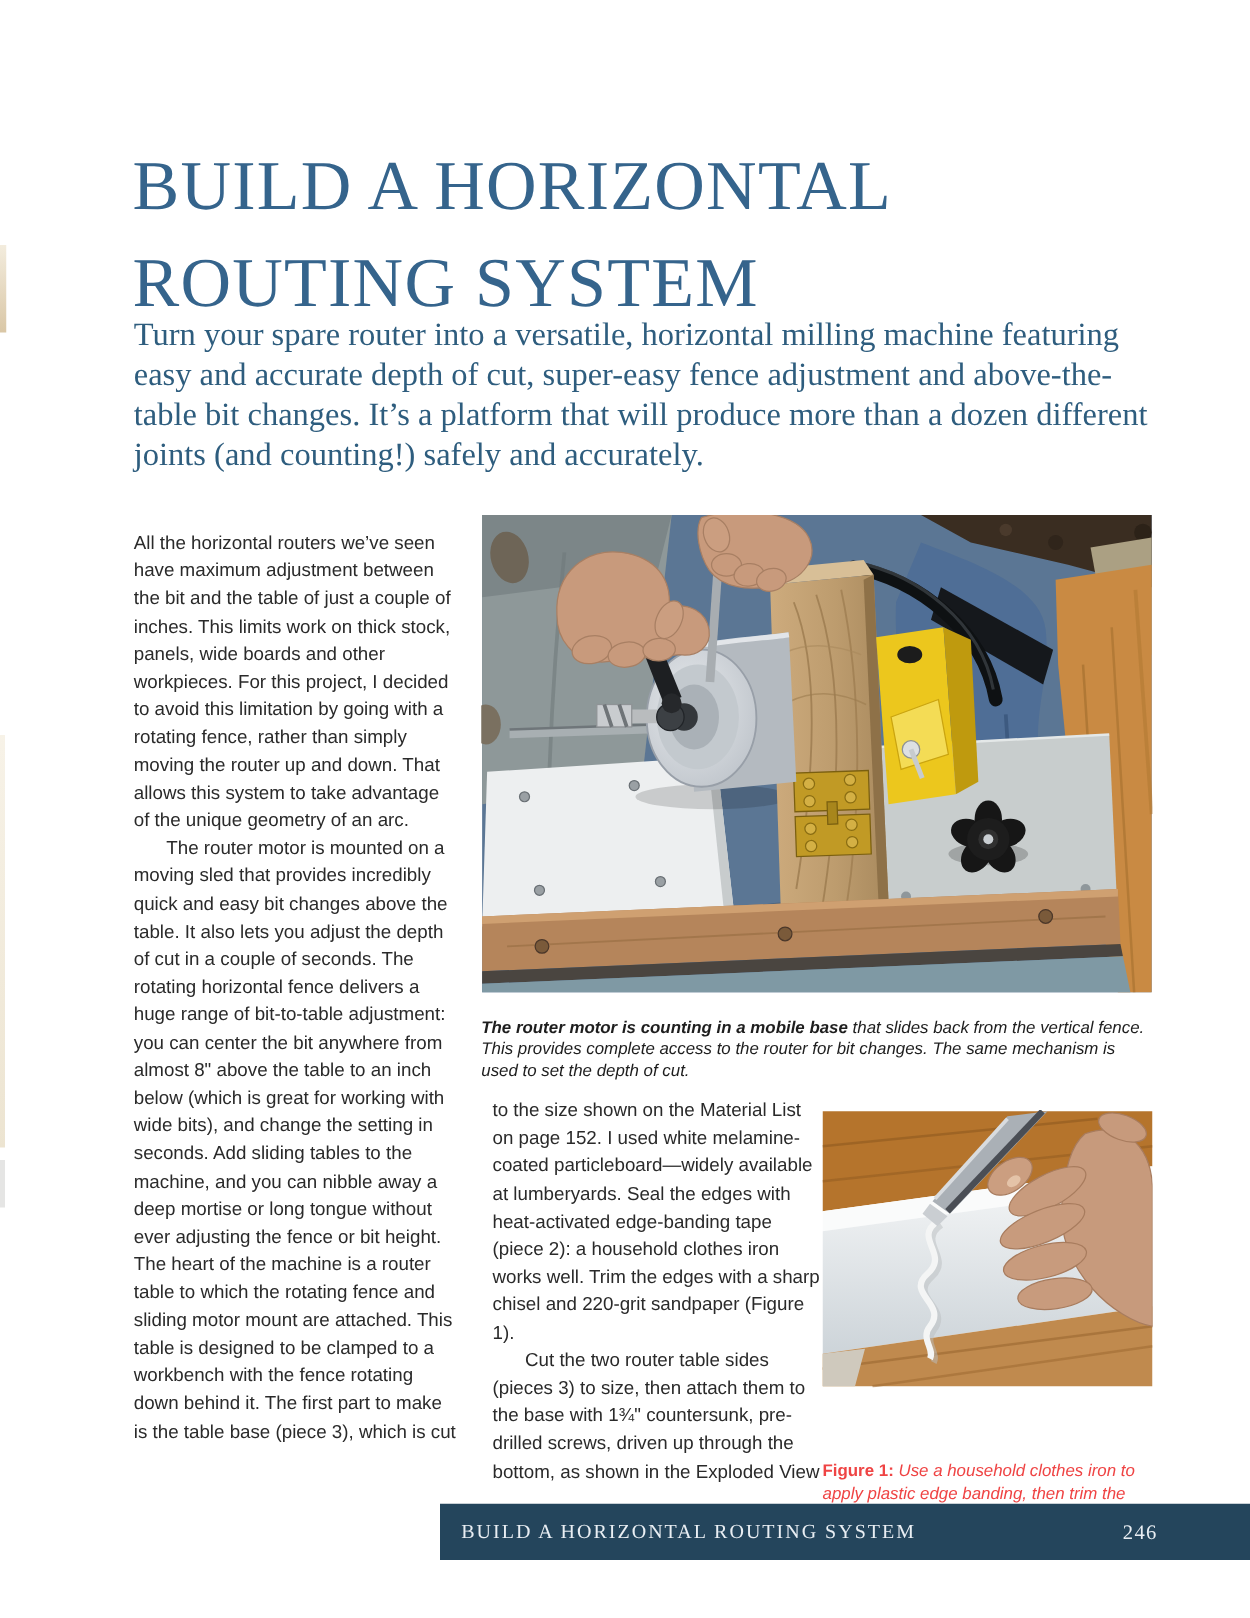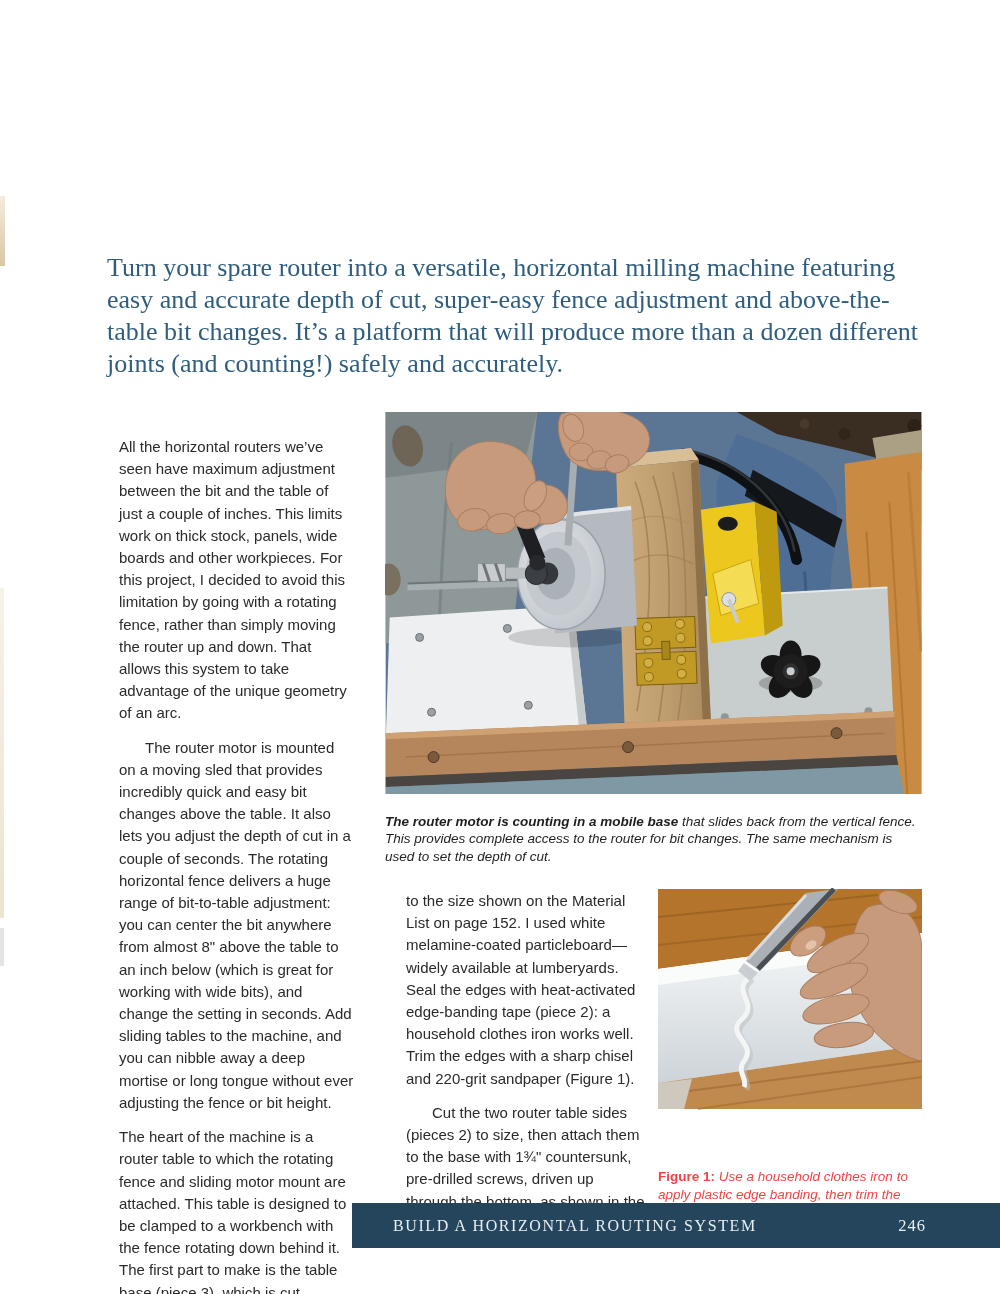--- a/index.html
+++ b/index.html
@@ -17,21 +17,21 @@
     position:absolute; left:106px; top:72px; width:840px;
     font-family:"Liberation Serif", serif; font-weight:500;
     font-size:56px; line-height:78px; letter-spacing:1px; color:#35648c;
   }
   .intro {
     position:absolute; left:107px; top:226px; width:812px;
     font-family:"Liberation Serif", serif;
     font-size:26px; line-height:32px; color:#2e5d7e;
   }
   .col { font-size:15px; line-height:22.2px; color:#2a2a2a; text-align:left; }
-  .col p { margin:12px; }
+  .col p { margin:0; }
   .col .indent { text-indent:26px; }
   .col1 { position:absolute; left:107px; top:424px; width:260px; }
   .col2 { position:absolute; left:394px; top:878px; width:263px; }
   .subhead {
     margin-top:13px !important; margin-bottom:3px !important;
     font-weight:bold; font-size:17px; line-height:22px; color:#15608b;
   }
   .main-photo { position:absolute; left:385px; top:412px; width:537px; height:382px; }
   .main-photo svg, .figure-photo svg { display:block; }
   .photo-caption {
@@ -43,32 +43,34 @@
   .fig-caption {
     position:absolute; left:658px; top:1132px; width:268px;
     font-size:13.5px; line-height:17.5px; font-style:italic; color:#ef4444;margin-top:36px;
   }
   .fig-caption .fig-label { font-style:normal; font-weight:bold; }
   .footer-bar {
     position:absolute; left:352px; top:1203px; width:648px; height:45px;
     background:#24455c; display:flex; align-items:center;
     font-family:"Liberation Serif", serif; color:#e9eef3;
   }
-  .footer-title { margin-left:41px; font-size:16px; letter-spacing:1.6px; }
+  .footer-title { margin-left:17px; font-size:16px; letter-spacing:1.6px; }
   .footer-page { position:absolute; right:74px; font-size:16.5px; letter-spacing:1px; }
 </style>
 </head>
 <body>
 
 <div class="page">
 
   <div class="edge-artifact edge-a1"></div>
   <div class="edge-artifact edge-a2"></div>
   <div class="edge-artifact edge-a3"></div>
 
+  <h1 class="title"><span>BUILD A HORIZONTAL</span><br>
+    <span>ROUTING SYSTEM</span></h1>
 
   <p class="intro">Turn your spare router into a versatile, horizontal milling machine featuring easy and accurate depth of cut, super-easy fence adjustment and above-the-table bit changes. It’s a platform that will produce more than a dozen different joints (and counting!) safely and accurately.</p>
 
   <div class="col col1">
     <p>All the horizontal routers we’ve seen have maximum adjustment between the bit and the table of just a couple of inches. This limits work on thick stock, panels, wide boards and other workpieces. For this project, I decided to avoid this limitation by going with a rotating fence, rather than simply moving the router up and down. That allows this system to take advantage of the unique geometry of an arc.</p>
     <p class="indent">The router motor is mounted on a moving sled that provides incredibly quick and easy bit changes above the table. It also lets you adjust the depth of cut in a couple of seconds. The rotating horizontal fence delivers a huge range of bit-to-table adjustment: you can center the bit anywhere from almost 8" above the table to an inch below (which is great for working with wide bits), and change the setting in seconds. Add sliding tables to the machine, and you can nibble away a deep mortise or long tongue without ever adjusting the fence or bit height.</p>
     <p>The heart of the machine is a router table to which the rotating fence and sliding motor mount are attached. This table is designed to be clamped to a workbench with the fence rotating down behind it. The first part to make is the table base (piece 3), which is cut</p>
   </div>
 
   <div class="main-photo">
@@ -248,21 +250,21 @@
         <ellipse cx="232" cy="52" rx="12" ry="9" fill="#c89a7c" stroke="#a87f63" transform="rotate(-14 232 52)"></ellipse>
         <ellipse cx="188" cy="16" rx="10" ry="14" fill="#cb9e80" stroke="#a87f63" transform="rotate(-20 188 16)"></ellipse>
       </g>
     </svg>
   </div>
 
   <p class="photo-caption"><strong>The router motor is counting in a mobile base</strong><span> that slides back from the vertical fence. This provides complete access to the router for bit changes. The same mechanism is used to set the depth of cut.</span></p>
 
   <div class="col col2">
     <p>to the size shown on the Material List on page 152. I used white melamine-coated particleboard—widely available at lumberyards. Seal the edges with heat-activated edge-banding tape (piece 2): a household clothes iron works well. Trim the edges with a sharp chisel and 220-grit sandpaper (Figure 1).</p>
-    <p class="indent">Cut the two router table sides (pieces 2) to size, then attach them to the base with 1¾" countersunk, pre-drilled screws, driven up through the bottom, as shown in the Exploded View</p>
+    <p class="indent">Cut the two router table sides (pieces 3) to size, then attach them to the base with 1¾" countersunk, pre-drilled screws, driven up through the bottom, as shown in the Exploded View</p>
   </div>
 
   <div class="figure-photo">
     <svg width="264" height="222" viewBox="0 0 264 220">
       <defs>
         <linearGradient id="whiteGrad" x1="0" y1="0" x2="0" y2="1">
           <stop offset="0" stop-color="#f2f4f5"></stop>
             <stop offset="1" stop-color="#cdd4d9"></stop>
         </linearGradient>
       </defs>

